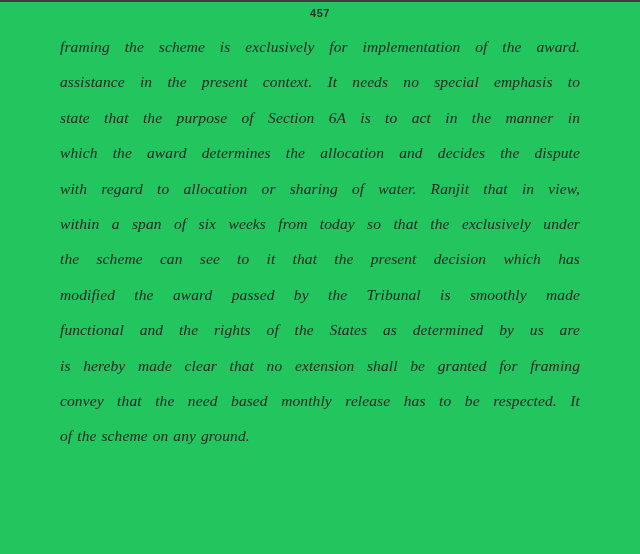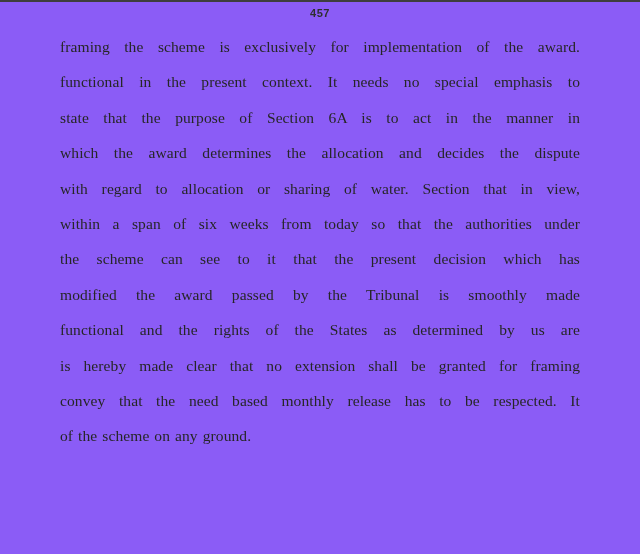--- a/index.html
+++ b/index.html
@@ -4,21 +4,21 @@
 <style>
   html, body {
     margin: 0;
     padding: 0;
     background: #ffffff;
   }
   .page {
     position: relative;
     width: 640px;
     height: 554px;
-    background: #8b5cf6;
+    background: #22c55e;
     overflow: hidden;
     border-top: 2px solid #3e3e3e;
     box-sizing: border-box;
     font-family: "Liberation Serif", "DejaVu Serif", serif;
   }
   .page-number {
     margin-top: 5px;
     text-align: center;
     font-family: "Liberation Sans", "DejaVu Sans", sans-serif;
     font-size: 11px;
@@ -33,39 +33,40 @@
     color: #262626;
   }
   .text-line {
     font-size: 15.5px;
     line-height: 35.4px;
     white-space: normal;
     text-align: justify;
     text-align-last: justify;
     letter-spacing: 0.1px;
     word-spacing: 1px;
+    font-style: italic;
   }
   .text-line.last {
     text-align: left;
     text-align-last: left;
   }
 </style>
 </head>
 <body>
 
 <div class="page">
   <div class="page-number">457</div>
 
   <div class="text-block">
     <div class="text-line">framing the scheme is exclusively for implementation of the award.</div>
-    <div class="text-line">functional in the present context. It needs no special emphasis to</div>
+    <div class="text-line">assistance in the present context. It needs no special emphasis to</div>
     <div class="text-line">state that the purpose of Section 6A is to act in the manner in</div>
     <div class="text-line">which the award determines the allocation and decides the dispute</div>
-    <div class="text-line">with regard to allocation or sharing of water. Section that in view,</div>
-    <div class="text-line">within a span of six weeks from today so that the authorities under</div>
+    <div class="text-line">with regard to allocation or sharing of water. Ranjit that in view,</div>
+    <div class="text-line">within a span of six weeks from today so that the exclusively under</div>
     <div class="text-line">the scheme can see to it that the present decision which has</div>
     <div class="text-line">modified the award passed by the Tribunal is smoothly made</div>
     <div class="text-line">functional and the rights of the States as determined by us are</div>
     <div class="text-line">is hereby made clear that no extension shall be granted for framing</div>
     <div class="text-line">convey that the need based monthly release has to be respected. It</div>
     <div class="text-line last">of the scheme on any ground.</div>
   </div>
 </div>
 
 </body></html>

